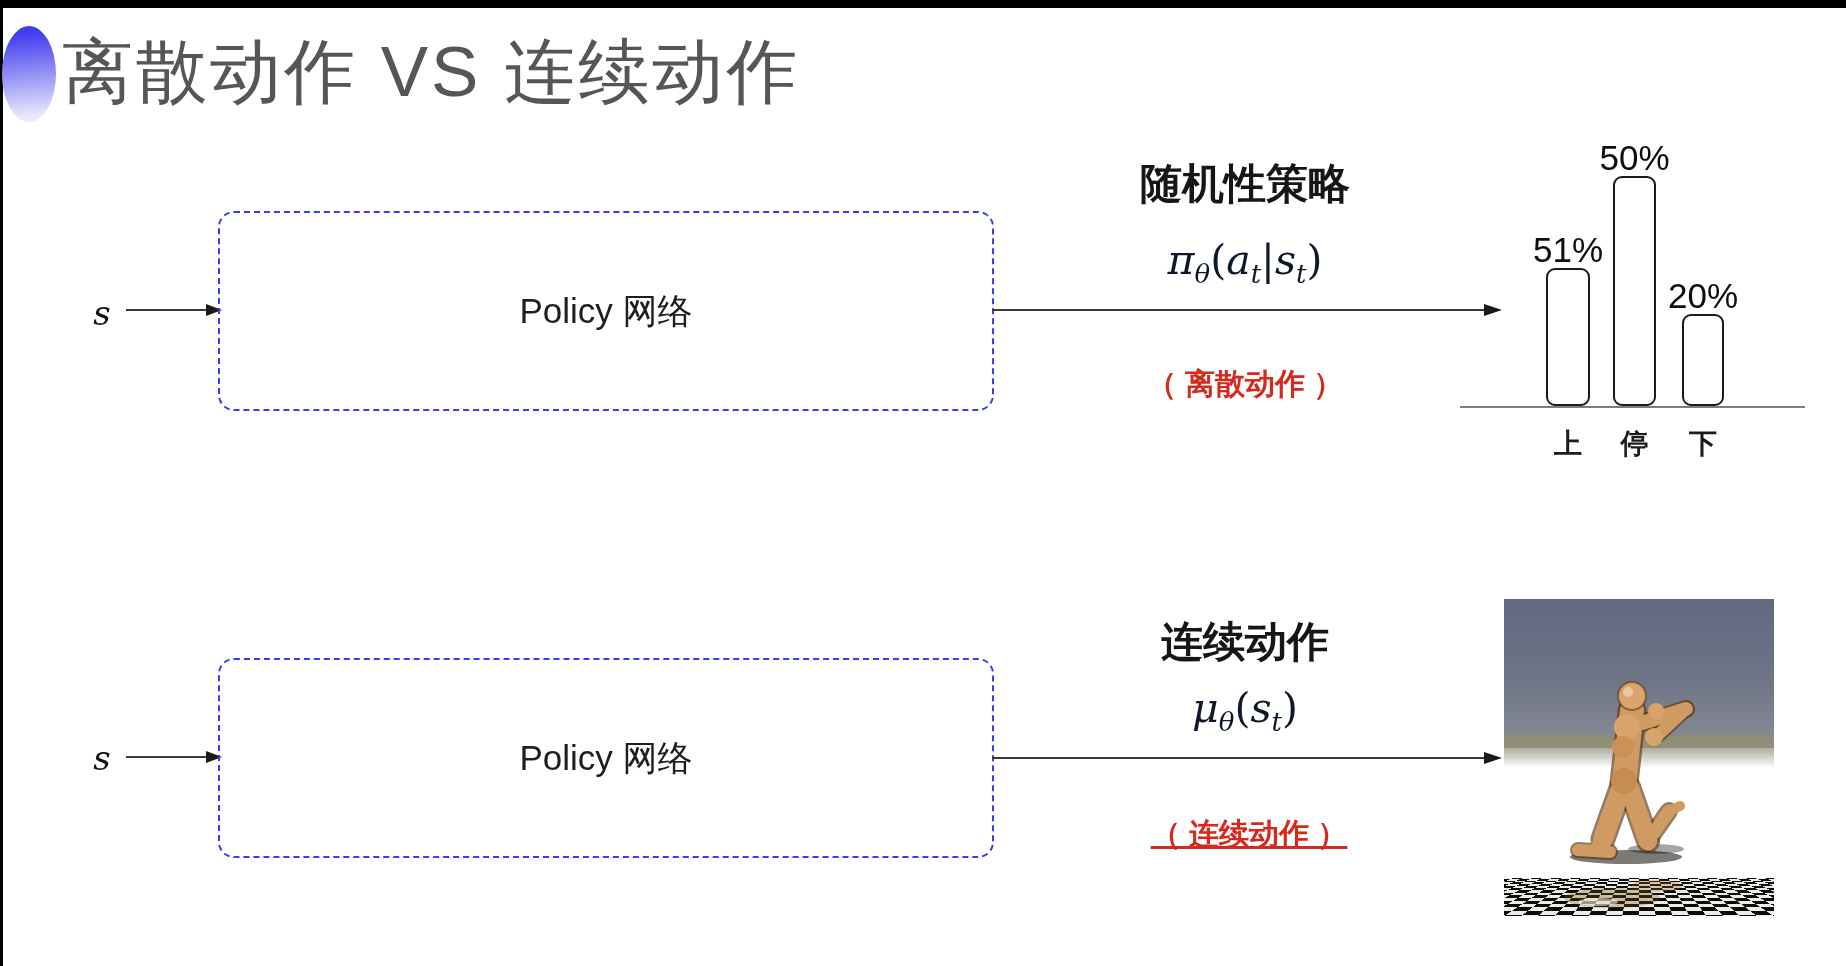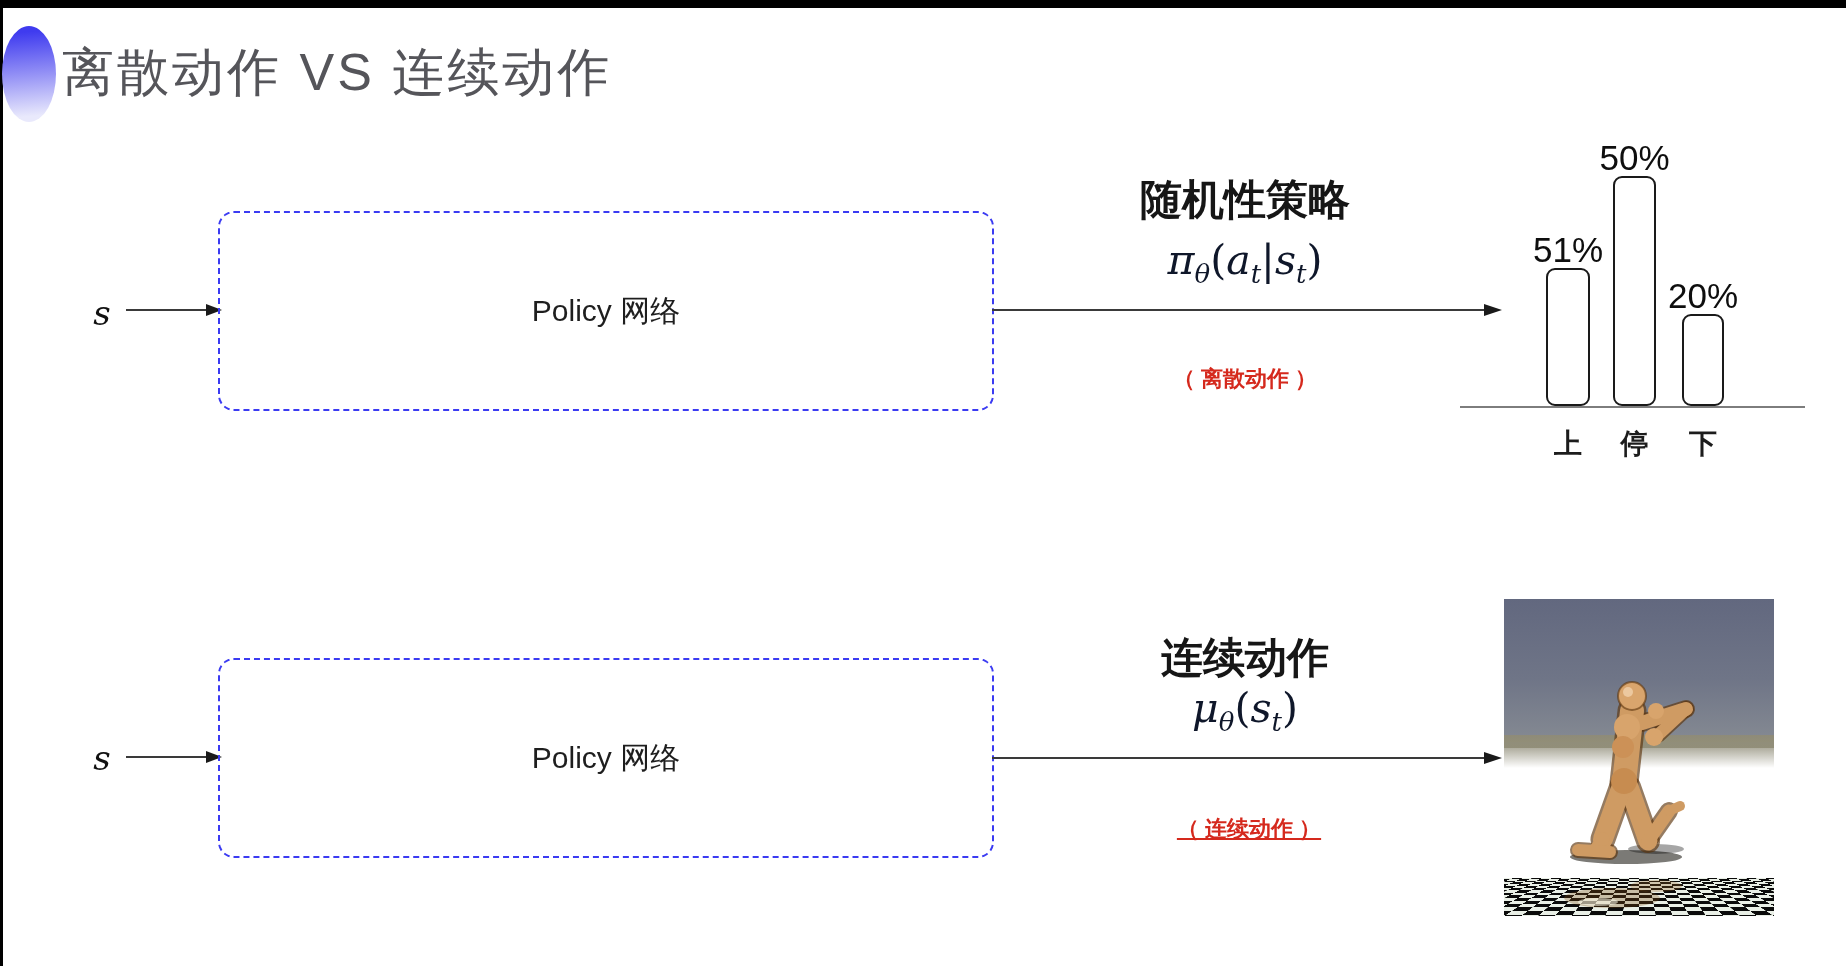--- a/index.html
+++ b/index.html
@@ -10,46 +10,45 @@
   .abs{position:absolute;}
   
   .bar-top{left:0;top:0;width:1846px;height:8px;background:#000;}
   .bar-left{left:0;top:0;width:3px;height:966px;background:#000;}
   
   .bullet{
     left:2px;top:26px;width:54px;height:96px;border-radius:50%;
     background:linear-gradient(175deg,#3f3bef 8%,#8f8cf5 48%,#e9e9fc 92%);
   }
   .title{
-    left:62px;top:42px;font-size:52px;line-height:60px;letter-spacing:3px;
+    left:62px;top:42px;font-size:71px;line-height:60px;letter-spacing:3px;
     color:#55555a;font-weight:500;white-space:nowrap;
   }
   
   .s-label{
     width:40px;text-align:center;font-family:"DejaVu Serif",serif;
     font-style:italic;font-size:34px;line-height:36px;color:#111;
   }
   .policy-box{
     width:772px;height:196px;border:2.5px dashed #3b3bf2;border-radius:16px;
     display:flex;align-items:center;justify-content:center;background:transparent;
   }
-  .policy-box .lbl{font-size:30px;color:#1e1e1e;}
+  .policy-box .lbl{font-size:35px;color:#1e1e1e;}
   .heading{
     width:400px;text-align:center;font-size:42px;font-weight:600;color:#161616;
     white-space:nowrap;
-    margin-top:16px;
   }
   .formula{
     width:400px;text-align:center;font-family:"DejaVu Serif",serif;
     font-size:41px;color:#0f172a;white-space:nowrap;line-height:56px;
   }
   .formula .it{font-style:italic;}
   .formula sub{font-size:26px;font-style:italic;line-height:0;}
   .note{
-    width:400px;text-align:center;font-size:22px;font-weight:600;
+    width:400px;text-align:center;font-size:30px;font-weight:600;
     white-space:nowrap;
   }
   .arrow-line{stroke:#3a3a3a;stroke-width:2;}
   .arrow-head{fill:#1a1a1a;}
   
   #chart{left:1455px;top:95px;width:356px;height:380px;}
   #chart .axis{position:absolute;left:5px;top:311px;width:345px;height:2px;background:#7d7d7d;}
   #chart .cbar{
     position:absolute;background:#fff;border:2.6px solid #1a1a1a;border-radius:9px;
     box-sizing:border-box;

